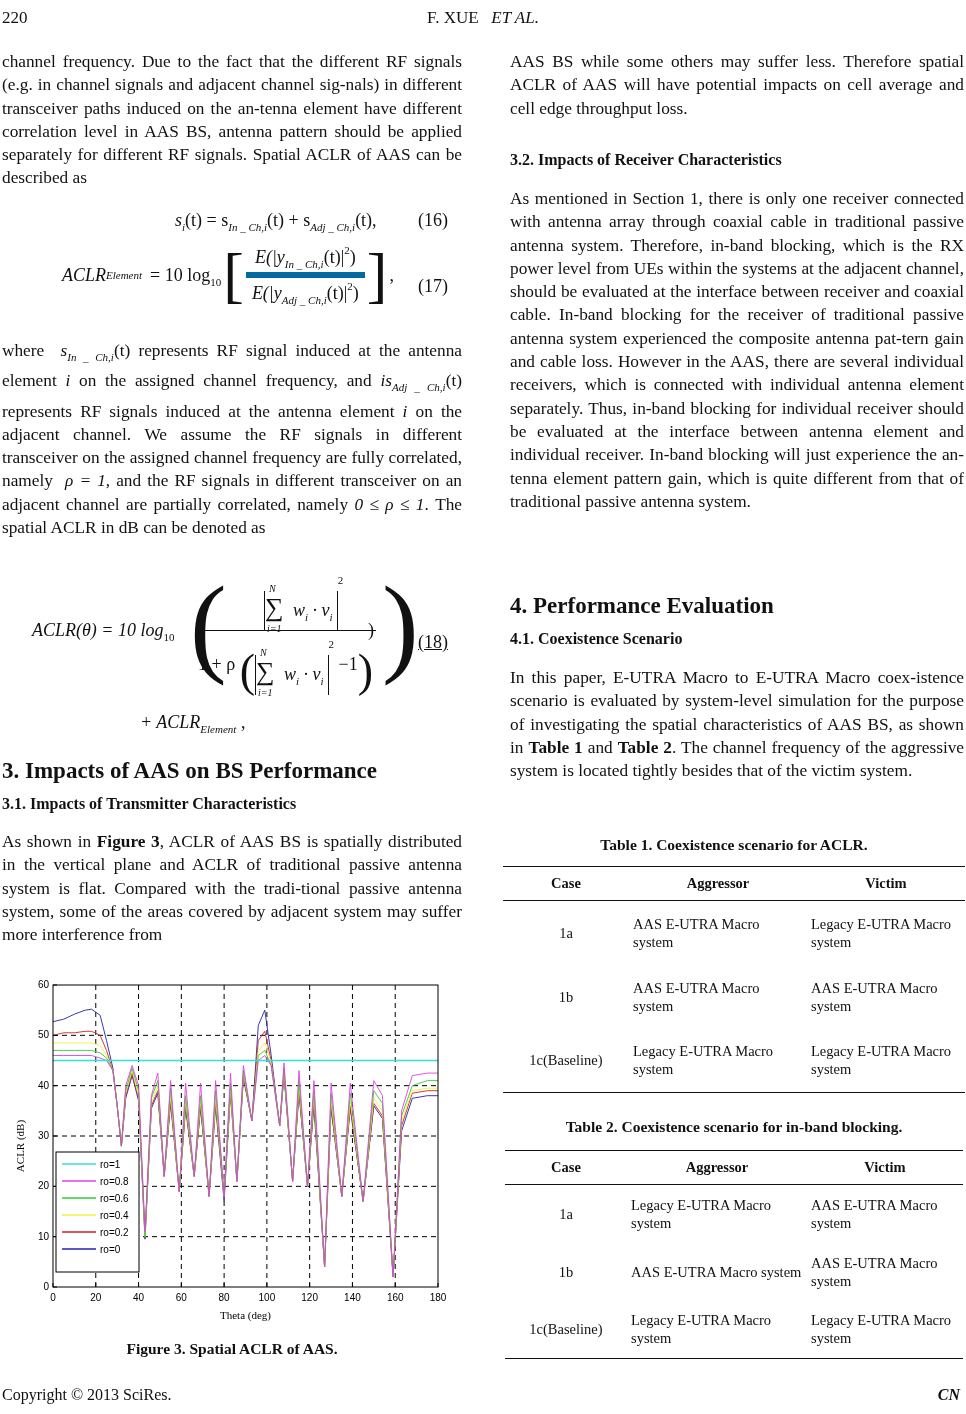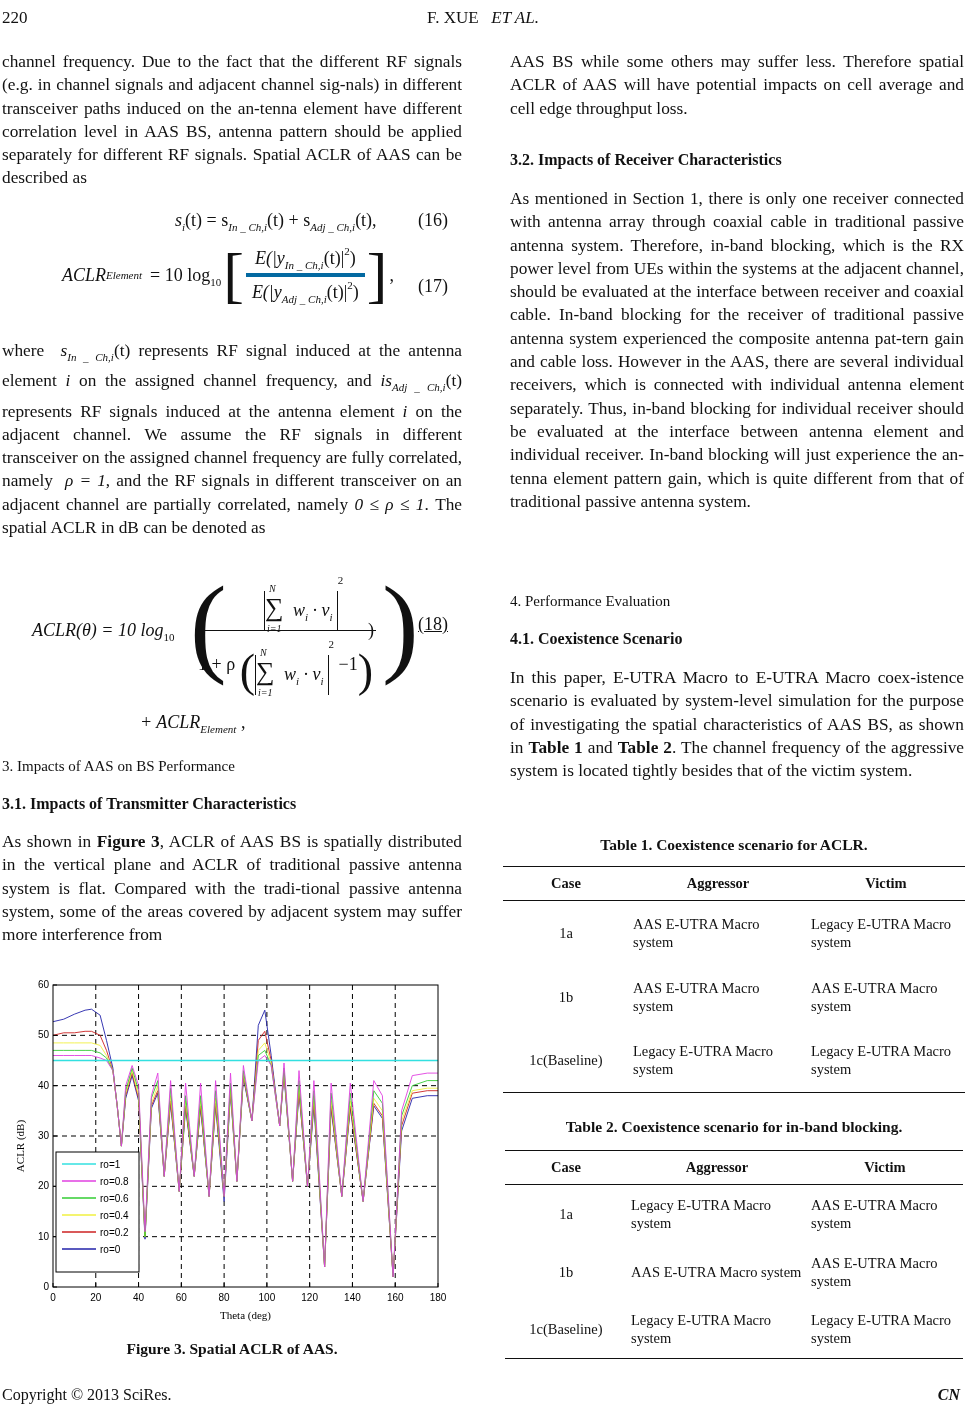--- a/index.html
+++ b/index.html
@@ -12,34 +12,34 @@
   .running-head i { font-style: italic; }
   .col { position: absolute; font-size: 17.3px; line-height: 23.3px; text-align: justify; }
   .col p { margin: 0; }
   .left { left: 2px; width: 460px; }
   .right { left: 510px; width: 454px; }
   .eq { position: absolute; font-size: 18px; font-style: italic; }
   .eqnum { position: absolute; font-size: 18px; font-style: normal; }
   .sub { font-size: 11px; vertical-align: -5px; font-style: italic; }
   .sup { font-size: 11px; vertical-align: 9px; font-style: normal; }
   .up { font-style: normal; }
-  .h1 { position: absolute; font-weight: normal; font-size: 15px; }
+  .h1 { position: absolute; font-weight: bold; font-size: 23px; }
   .h2 { position: absolute; font-weight: bold; font-size: 16px; }
   .bold { font-weight: bold; }
   .caption { position: absolute; font-weight: bold; font-size: 15.5px; text-align: center; }
   table.ct { position: absolute; border-collapse: collapse; font-size: 14.5px; }
   table.ct th { font-weight: bold; font-size: 14.5px; border-top: 1.5px solid #111; border-bottom: 1.5px solid #111; padding: 8px 4px; text-align: center; }
   table.ct td { vertical-align: middle; padding: 0 4px; line-height: 18px; }
   table.ct td.case { text-align: center; }
   table.ct tr.last td { border-bottom: 1.5px solid #111; }
   .footer { top: 1386px; font-size: 16px; }
   .copyright { left: 2px; }
   .journal { right: 6px; font-weight: bold; font-style: italic; }
   .frac { display: inline-block; vertical-align: middle; text-align: center; }
-  .frac .num { display: block; border-bottom: 4px solid #0369a1; padding: 0 6px 2px; }
+  .frac .num { display: block; border-bottom: 6px solid #0369a1; padding: 0 6px 2px; }
   .frac .den { display: block; padding: 2px 6px 0; }
   svg text { font-family: "Liberation Sans", sans-serif; }
 </style>
 </head>
 <body>
 
 <div class="abs hdr page-num">220</div>
 <div class="abs hdr running-head">
   <span>F. XUE</span>&nbsp;&nbsp;&nbsp;<i>ET   AL.</i>
 </div>
@@ -107,21 +107,21 @@
       <span class="up" style="font-size:26px; position:absolute; left:0; top:2px;">∑</span>
       <span style="position:absolute; left:2px; top:32px; font-size:10px;">i=1</span>
       <span style="margin-left:24px; line-height:38px;"><span>w</span><span class="sub">i</span><span> · v</span><span class="sub">i</span></span>
     </span><span class="sup" style="vertical-align:32px;">2</span>
     <span class="up" style="vertical-align:10px;">−1</span><span class="up" style="font-size:46px; font-weight:100; vertical-align:-6px;">)</span>
   </div>
   <div style="position:absolute; left:108px; top:146px; white-space:nowrap;">
     <span>+ ACLR</span><span class="sub">Element</span><span class="up"> ,</span>
   </div>
 </div>
-<div class="eqnum" style="left:418px; top:614px;text-decoration:underline;">(18)</div>
+<div class="eqnum" style="left:418px; top:632px;text-decoration:underline;">(18)</div>
 
 <div class="h1" style="left:2px; top:758px;">3. Impacts of AAS on BS Performance</div>
 <div class="h2" style="left:2px; top:795px;">3.1. Impacts of Transmitter Characteristics</div>
 <div class="col left" style="top:830px;">
   <p><span>As shown in</span> <span class="bold">Figure 3</span><span>, ACLR of AAS BS is spatially distributed in the vertical plane and ACLR of traditional passive antenna system is flat. Compared with the tradi-tional passive antenna system, some of the areas covered by adjacent system may suffer more interference from</span></p>
 </div>
 
 <svg id="chart" class="abs" style="left:0; top:972px;" width="470" height="360">
   <g id="gridlines">
       <line x1="95.77777777777777" x2="95.77777777777777" y1="13" y2="315" stroke="#000" stroke-width="1" stroke-dasharray="5,4"></line>

